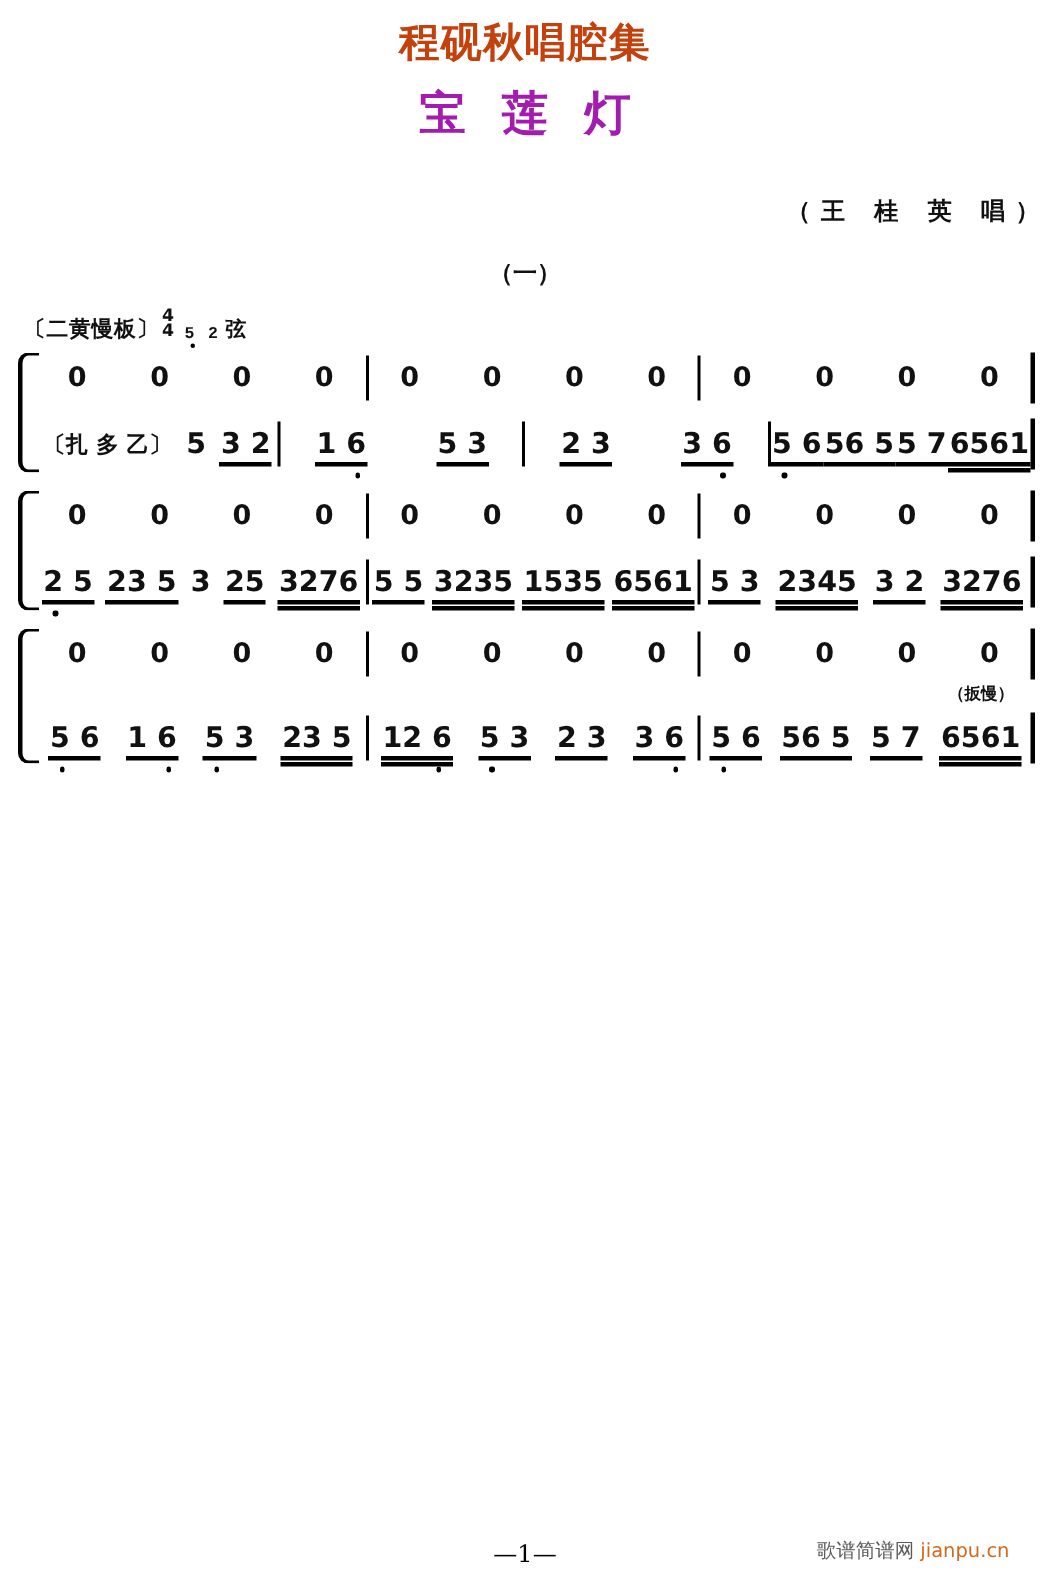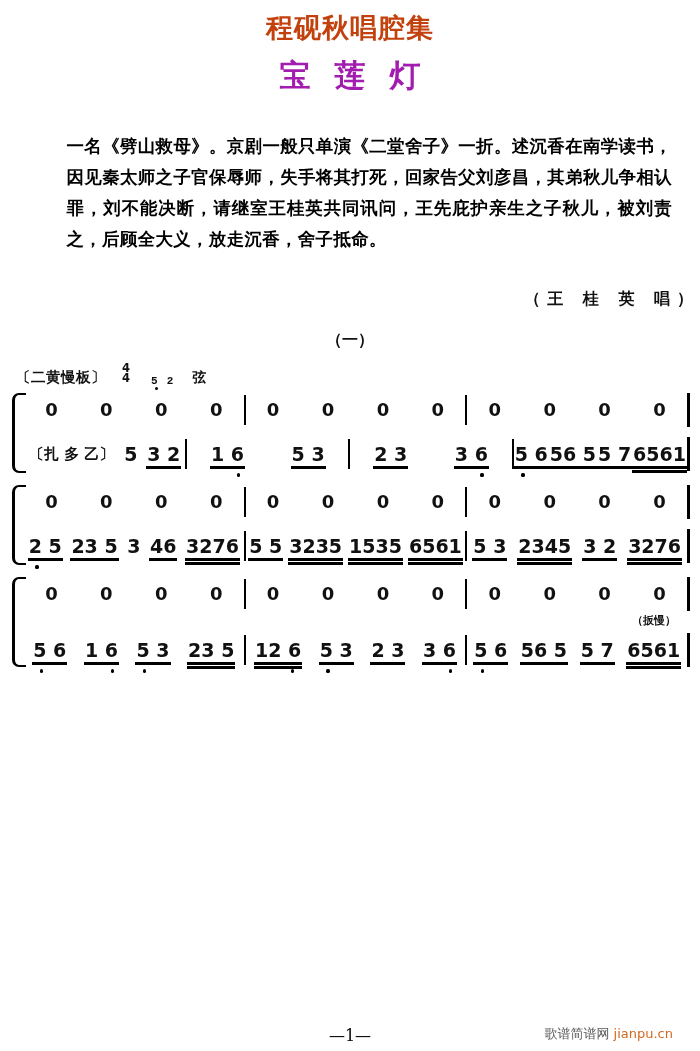--- a/index.html
+++ b/index.html
@@ -75,21 +75,20 @@
   .score {
     margin: 14px 0 0 0;
     position: relative;
   }
   .score-header {
     display: flex;
     align-items: flex-end;
     padding-left: 16px;
     height: 22px;
     margin-bottom: 2px;
-    gap: 14px;
   }
   .mode-tag {
     font-family: "DejaVu Serif", "Liberation Serif", serif;
     font-weight: bold;
     font-size: 14.5px;
     letter-spacing: 0.5px;
   }
   .meter {
     display: inline-flex;
     flex-direction: column;
@@ -252,21 +251,20 @@
   .watermark .wm-cn { color: #5a5a5a; }
   .watermark .wm-url { color: #d06a1f; margin-left: 4px; }
 </style>
 </head>
 <body>
 
 <div class="title-main">程砚秋唱腔集</div>
 <div class="title-sub">宝莲灯</div>
 
 <div class="prose">
-  <p class="indent">一名《劈山救母》。京剧一般只单演《二堂舍子》一折。述沉香在南学读书，因见秦太师之子官保辱师，失手将其打死，回家告父刘彦昌，其弟秋儿争相认罪，刘不能决断，请继室王桂英共同讯问，王先庇护亲生之子秋儿，被刘责之，后顾全大义，放走沉香，舍子抵命。</p>
 </div>
 
 <div class="singer">（王 桂 英 唱）</div>
 <div class="part-no">（一）</div>
 
 <div class="score">
 
   <div class="score-header">
     <span class="mode-tag">〔二黄慢板〕</span>
     <span class="meter">
@@ -356,21 +354,21 @@
         <span class="note rest">0</span>
       </div>
       <span class="barline end"></span>
     </div>
 
     <div class="staff-row">
       <div class="measure">
         <span class="note beam1 lowdot-l">2 5</span>
         <span class="note beam1">23 5</span>
         <span class="note">3</span>
-        <span class="note beam1">46</span>
+        <span class="note beam1">25</span>
         <span class="note beam2">3276</span>
       </div>
       <span class="barline"></span>
       <div class="measure">
         <span class="note beam1">5 5</span>
         <span class="note beam2">3235</span>
         <span class="note beam2">1535</span>
         <span class="note beam2">6561</span>
       </div>
       <span class="barline"></span>

